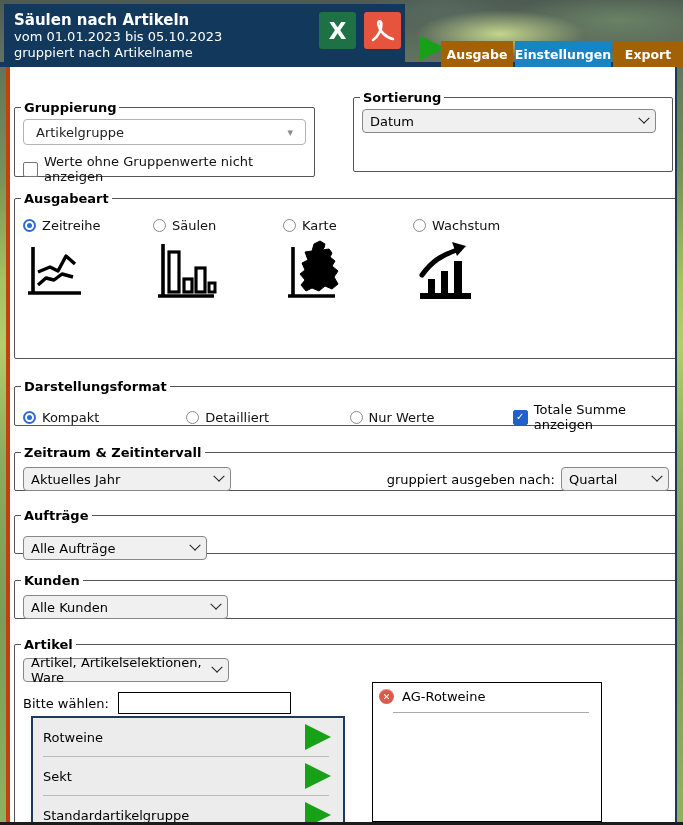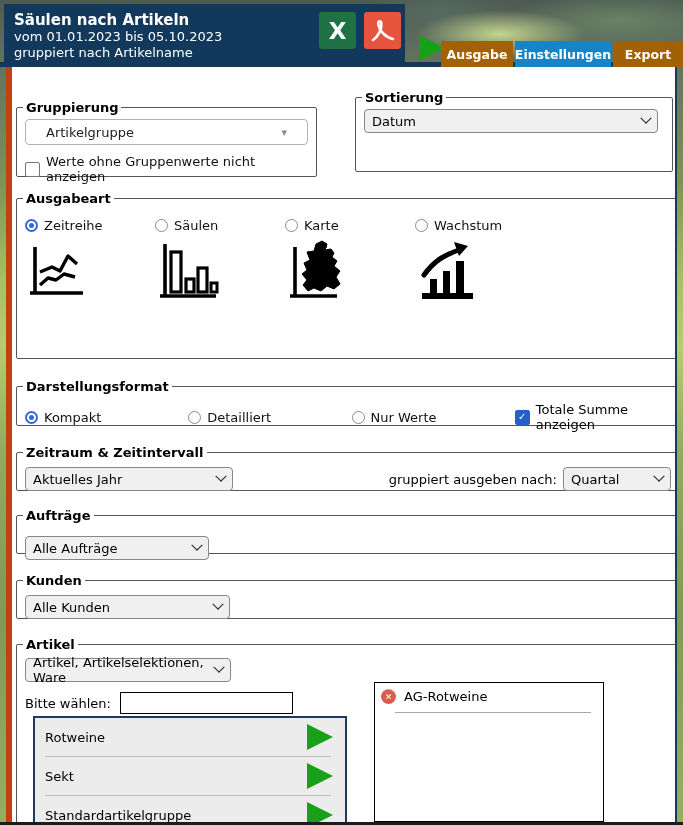--- a/index.html
+++ b/index.html
@@ -24,42 +24,42 @@
   .navy-strip{position:absolute;left:0;top:62px;width:683px;height:5px;background:#12395b;}
   .run-triangle{position:absolute;left:419px;top:35px;width:0;height:0;
     border-left:26px solid #18a018;border-top:13px solid transparent;border-bottom:13px solid transparent;}
   .tabs{position:absolute;right:0;top:41px;height:26px;display:flex;gap:2px;}
   .tab{background:#a16207;color:#fff;font-weight:bold;font-size:12.5px;display:flex;
     align-items:center;justify-content:center;cursor:pointer;}
   .tab.t0{width:72px;}.tab.t1{width:96px;}.tab.t2{width:70px;}
   .tab.active{background:#1884c4;}
   
   .panel{position:absolute;left:6px;top:67px;width:671px;height:758px;background:#fff;
-    border-left:6px solid #c2410c;border-right:2px solid #16395c;box-sizing:border-box;
+    border-left:4px solid #c2410c;border-right:2px solid #16395c;box-sizing:border-box;
     padding:0 2px;overflow:hidden;}
   fieldset{border:1px solid #555;border-radius:2px;margin:0 0 0 2px;padding:4px 8px 8px;box-sizing:border-box;}
   legend{font-weight:bold;font-size:13px;padding:0 3px;margin-left:-2px;color:#000;}
   .row1{display:flex;margin-top:23px;align-items:flex-start;}
   .fs-gruppierung{width:298px;height:77px;margin-top:10px;}
   .fs-sortierung{width:328px;height:82px;margin-left:38px;}
   .fs-wide{width:664px;}
   .fs-ausgabeart{margin-top:14px;height:168px;}
   .fs-darstellung{margin-top:20px;height:47px;}
   .fs-zeitraum{margin-top:19px;height:46px;}
   .fs-auftraege{margin-top:17px;height:46px;}
   .fs-kunden{margin-top:19px;height:46px;}
   .fs-artikel{margin-top:18px;height:220px;border-bottom:none;}
   
   .nselect{display:flex;align-items:center;justify-content:space-between;background:#f0f0f0;
     border:1px solid #878787;border-radius:4px;height:24px;padding:0 7px;font-size:13px;
     box-sizing:border-box;cursor:pointer;color:#000;}
   .chev{width:7px;height:7px;border-right:1.6px solid #222;border-bottom:1.6px solid #222;
     transform:rotate(45deg) translate(-2px,-2px);margin-left:8px;flex:0 0 auto;}
   .fselect{display:flex;align-items:center;justify-content:space-between;background:#fff;
-    border:1px solid #b3b3b3;border-radius:4px;height:26px;padding:0 20px;font-size:13px;
+    border:1px solid #b3b3b3;border-radius:4px;height:26px;padding:0 12px;font-size:13px;
     box-sizing:border-box;cursor:pointer;color:#222;}
   .caret{color:#8a8a8a;font-size:11px;}
   
   .cb{width:13px;height:13px;border:1px solid #767676;border-radius:2px;background:#fff;
     display:inline-flex;align-items:center;justify-content:center;flex:0 0 auto;cursor:pointer;}
   .cb.checked{background:#2261c9;border-color:#2261c9;color:#fff;font-size:10px;font-weight:bold;line-height:1;}
   .radio{width:13px;height:13px;border-radius:50%;border:1px solid #8a8a8a;background:#fff;
     display:inline-flex;align-items:center;justify-content:center;flex:0 0 auto;box-sizing:border-box;cursor:pointer;}
   .radio.sel{border:2px solid #2e6bd3;}
   .radio.sel::after{content:"";width:5px;height:5px;border-radius:50%;background:#2e6bd3;}

